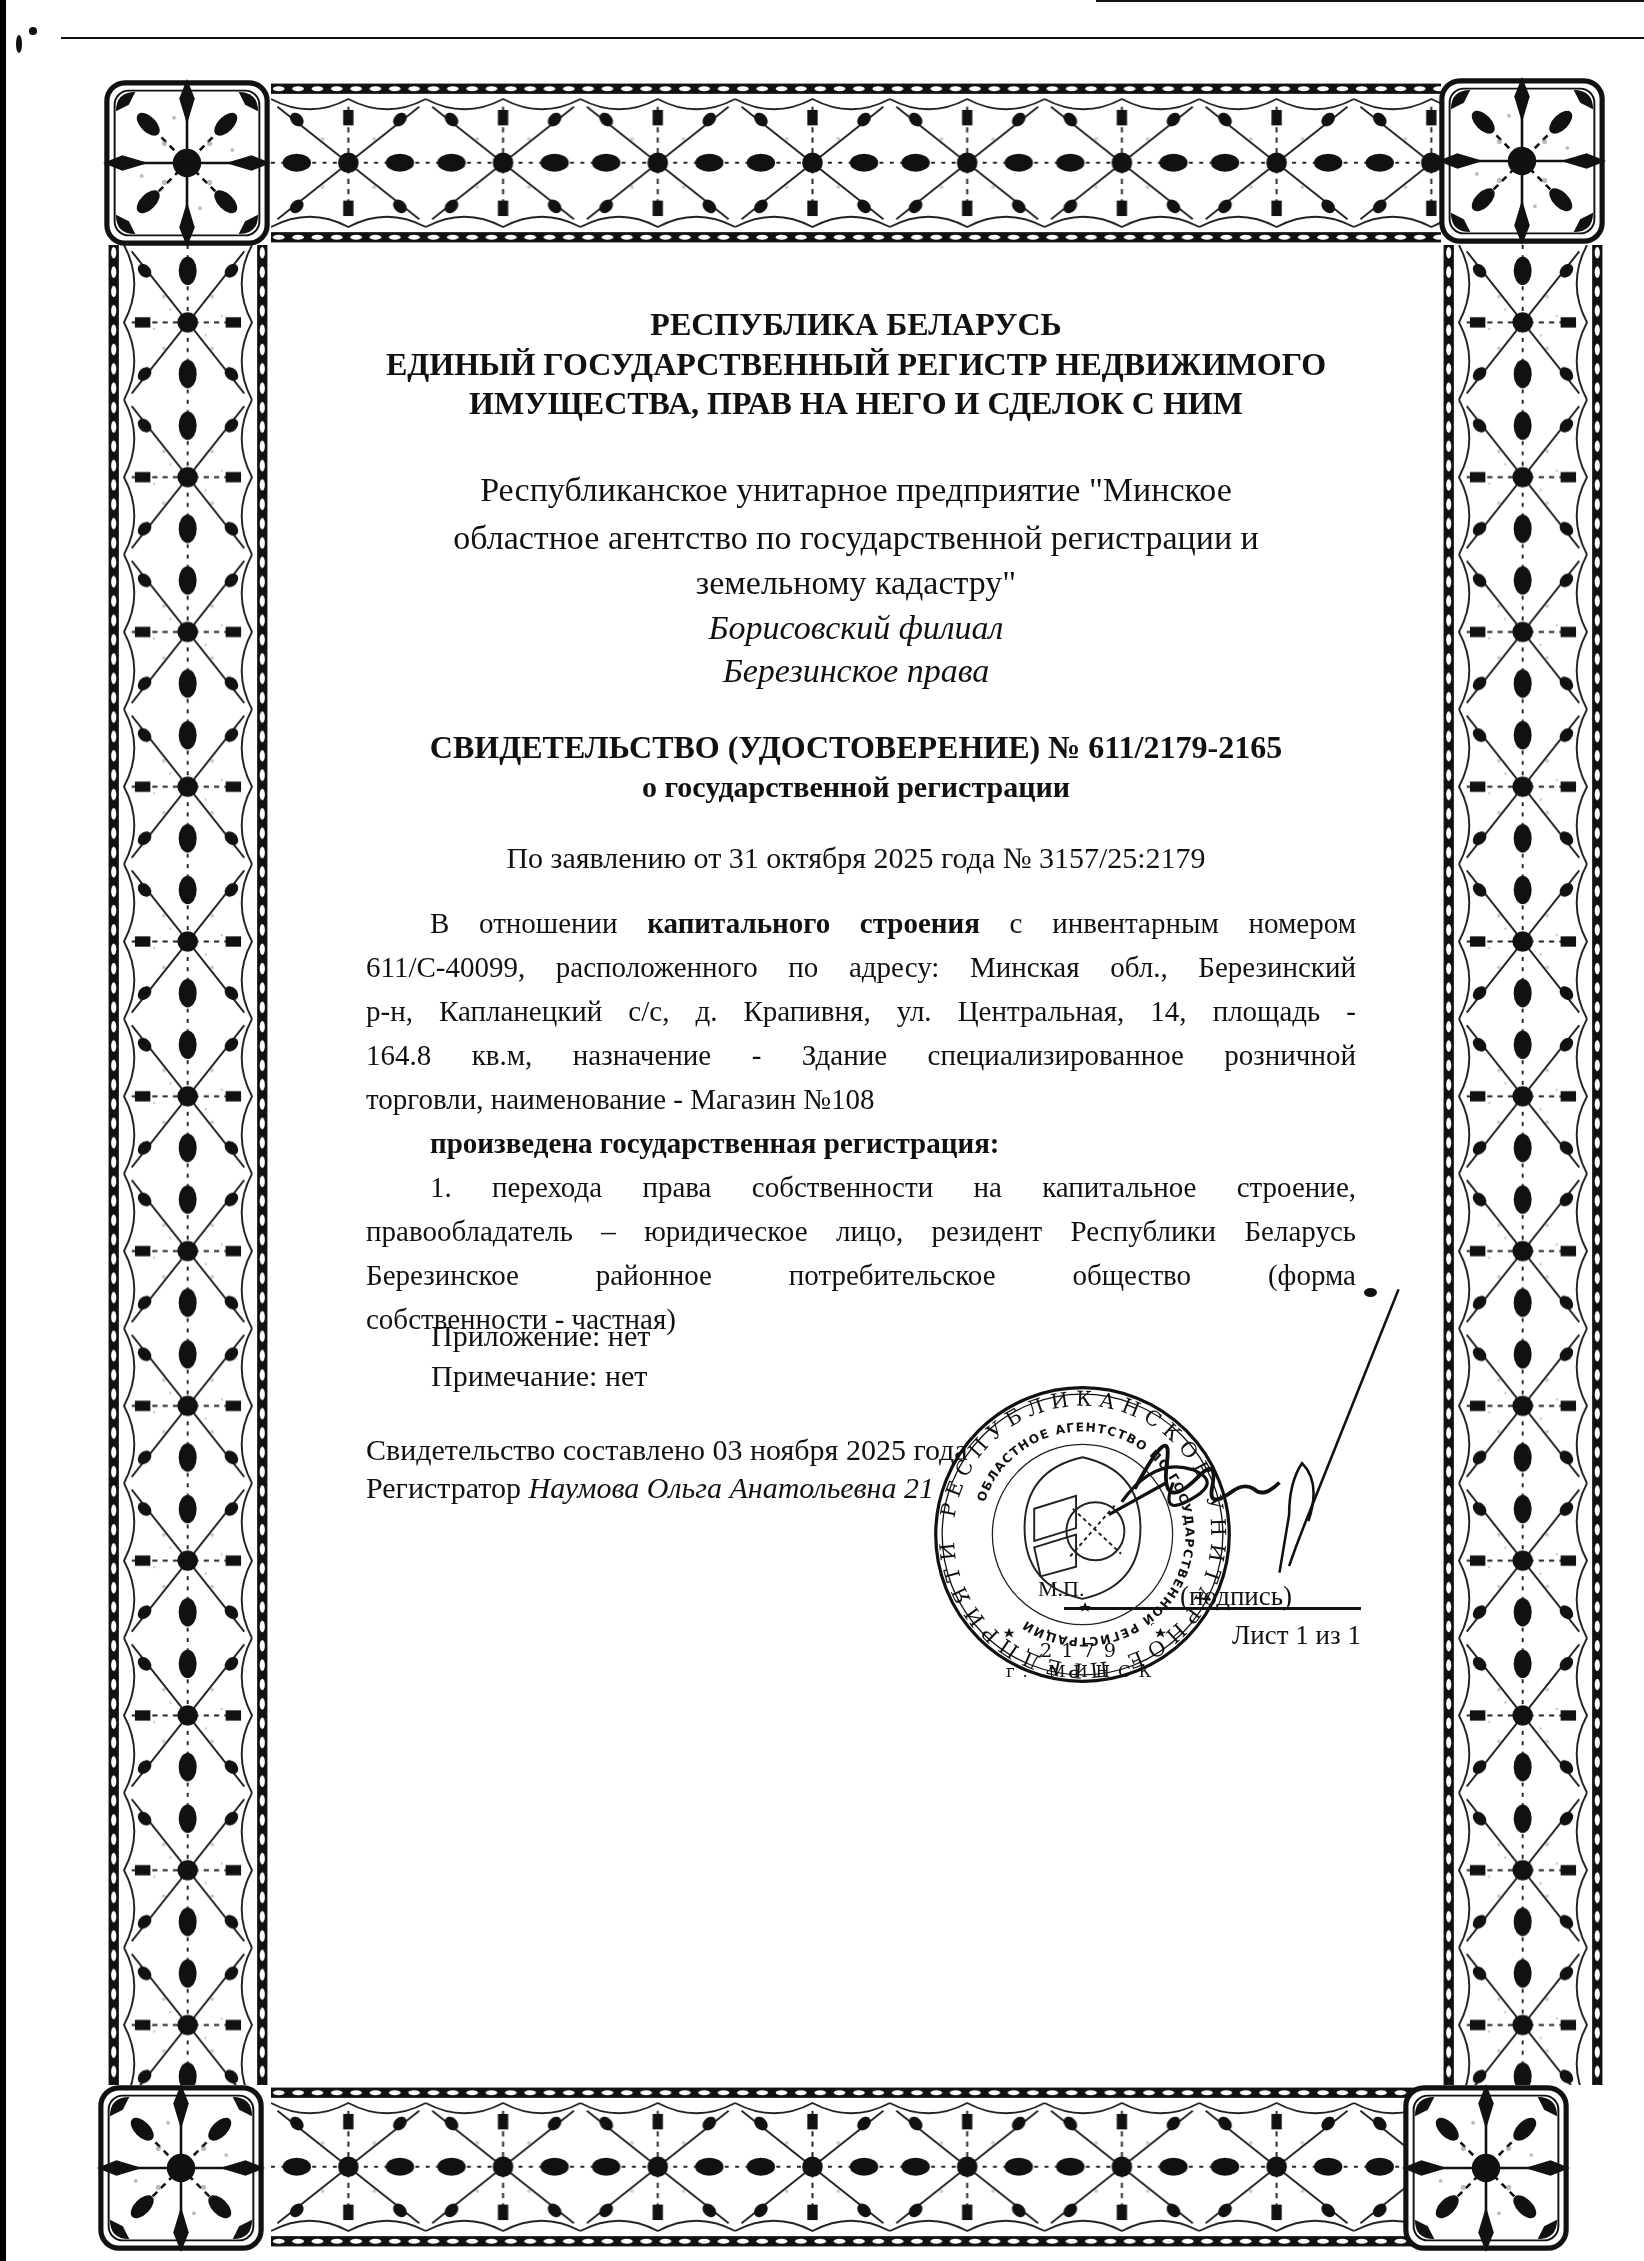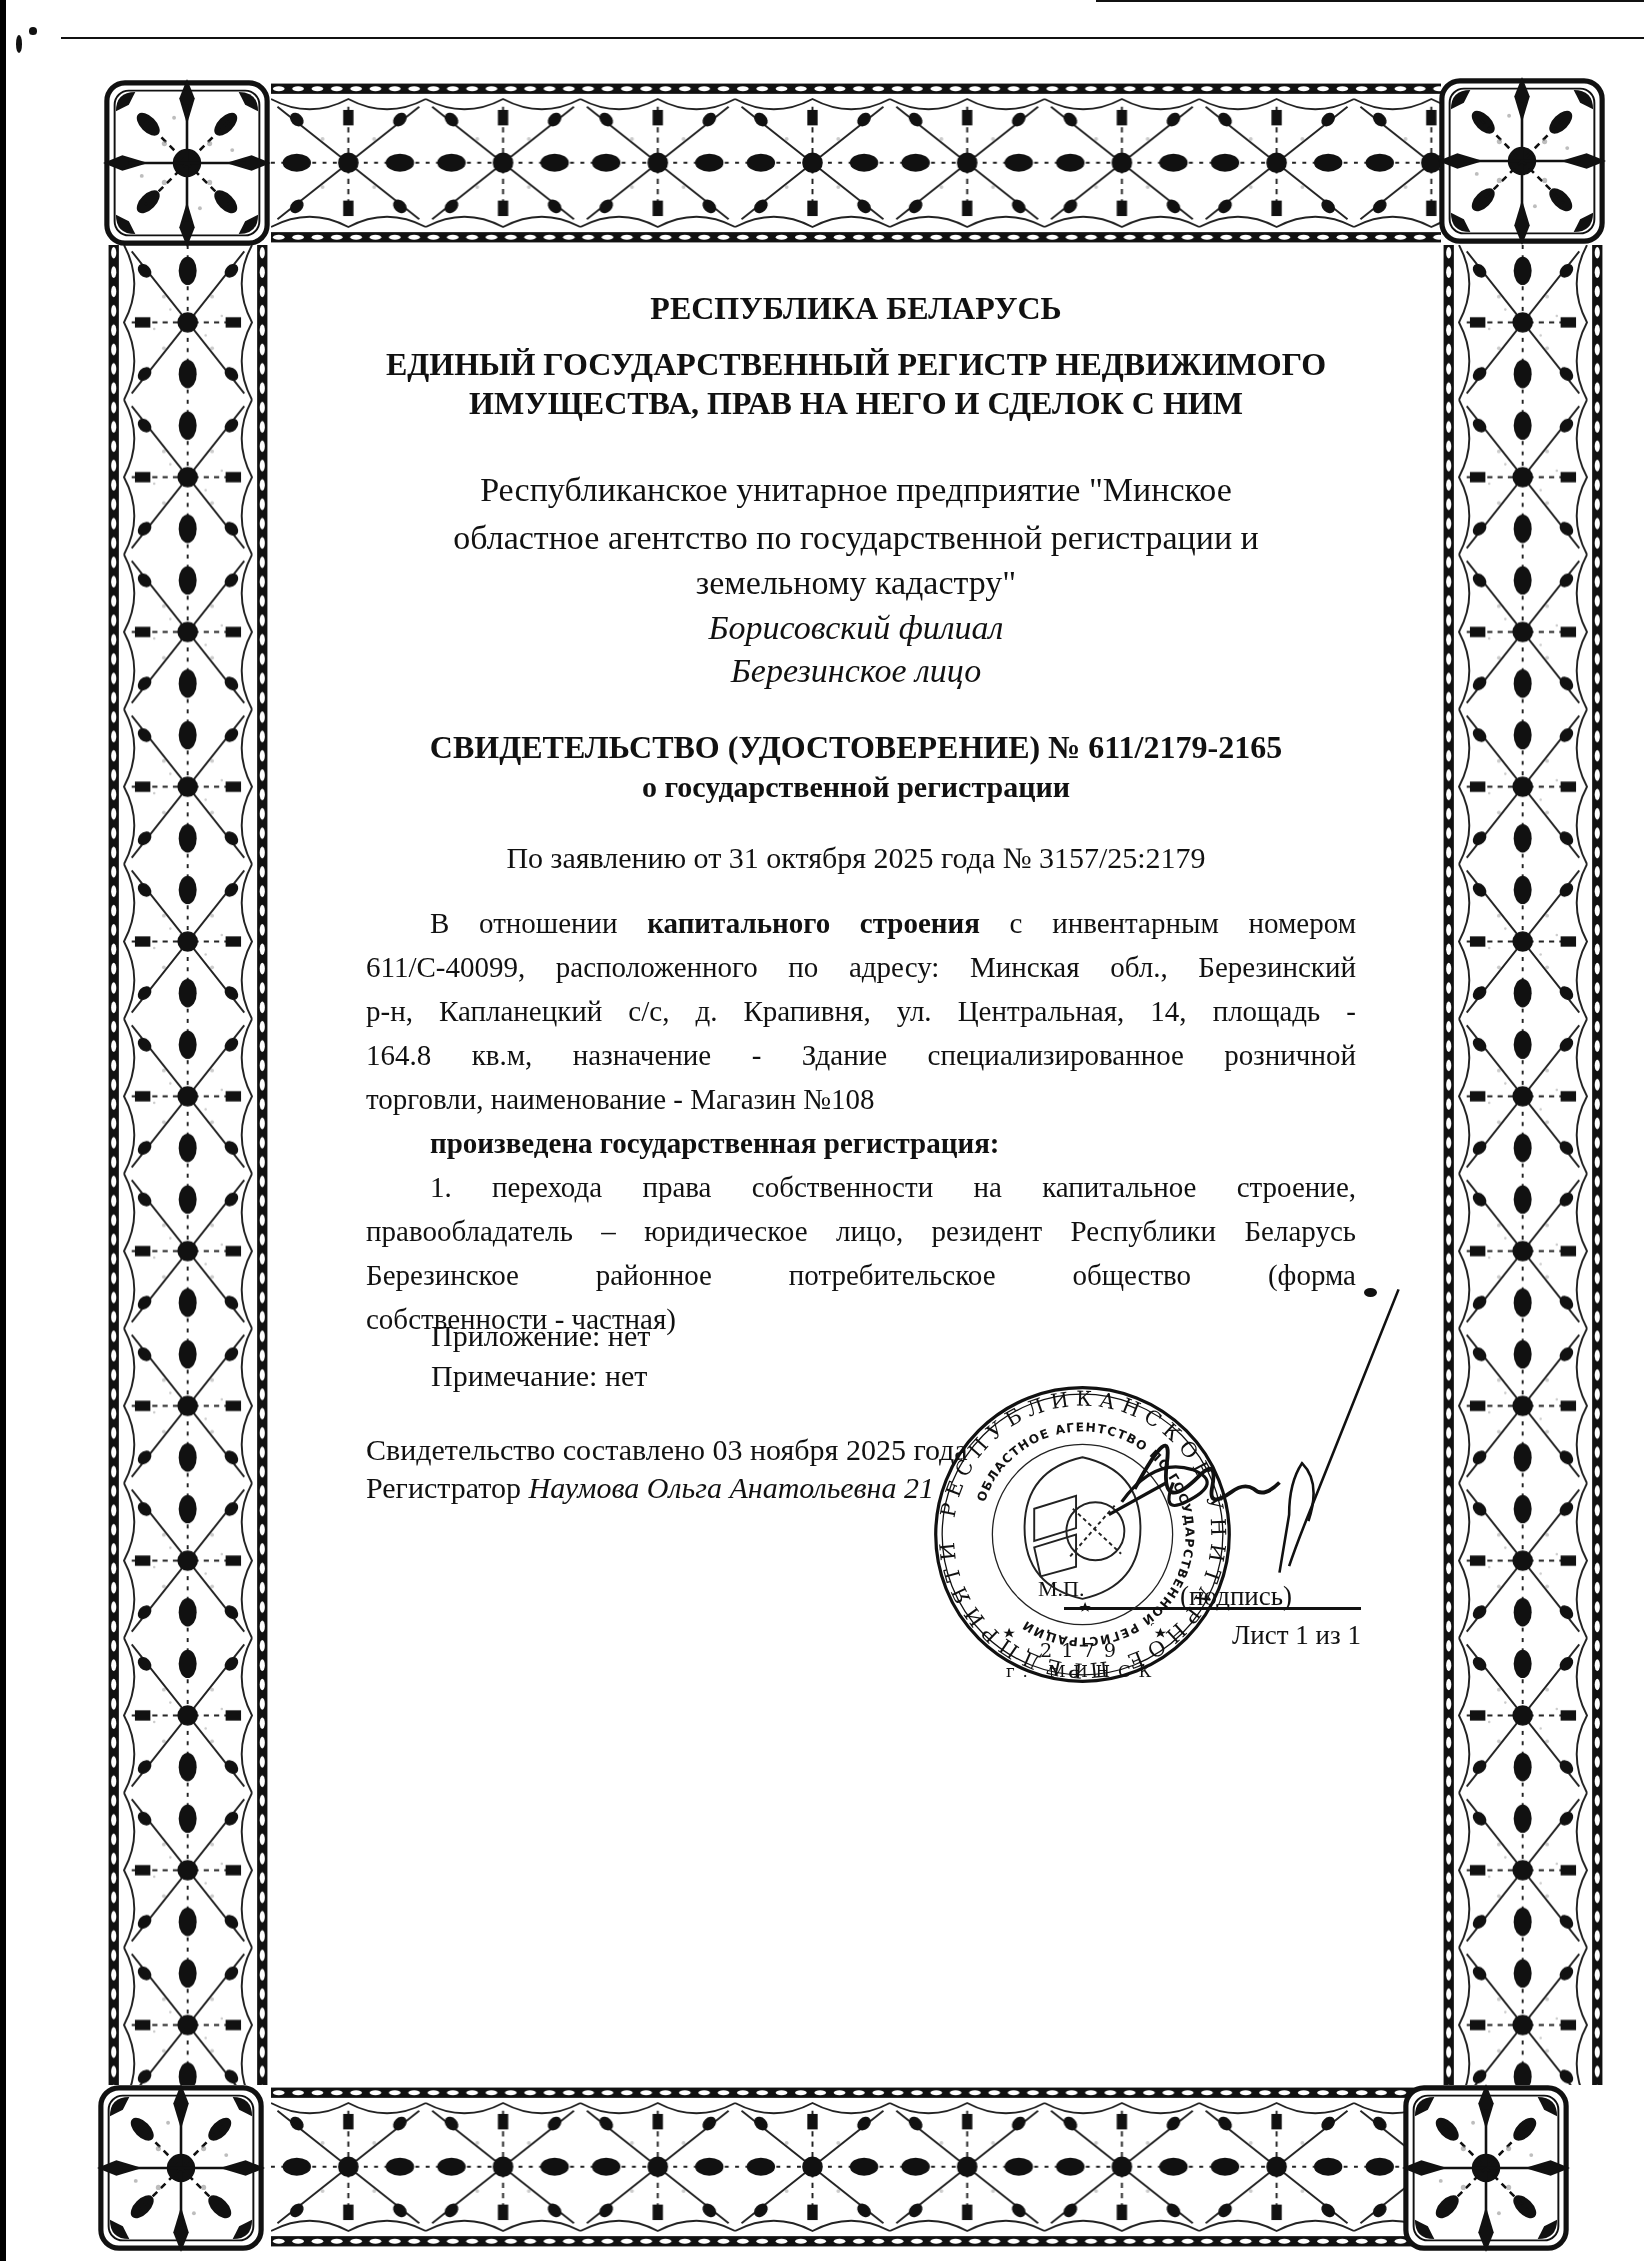--- a/index.html
+++ b/index.html
@@ -226,29 +226,29 @@
     </svg></div>
 <div class="corner corner-bl"><svg viewBox="0 0 260 260" width="168" height="168">
       <use href="#corner-sym"></use>
     </svg></div>
 <div class="corner corner-br"><svg viewBox="0 0 260 260" width="168" height="168">
       <use href="#corner-sym"></use>
     </svg></div>
 
 <div class="content">
 
-  <div class="c-line h-bold" style="top:45px;">РЕСПУБЛИКА БЕЛАРУСЬ</div>
+  <div class="c-line h-bold" style="top:61px;">РЕСПУБЛИКА БЕЛАРУСЬ</div>
   <div class="c-line h-bold" style="top:140px;">ИМУЩЕСТВА, ПРАВ НА НЕГО И СДЕЛОК С НИМ</div>
   <div class="c-line h-bold" style="top:101px;">ЕДИНЫЙ ГОСУДАРСТВЕННЫЙ РЕГИСТР НЕДВИЖИМОГО</div>
 
   <div class="c-line org" style="top:226px;">Республиканское унитарное предприятие "Минское</div>
   <div class="c-line org" style="top:274px;">областное агентство по государственной регистрации и</div>
   <div class="c-line org" style="top:319px;">земельному кадастру"</div>
   <div class="c-line org-it" style="top:364px;">Борисовский филиал</div>
-  <div class="c-line org-it" style="top:407px;">Березинское лицо</div>
+  <div class="c-line org-it" style="top:407px;">Березинское права</div>
 
   <div class="c-line cert-title" style="top:484px;">СВИДЕТЕЛЬСТВО (УДОСТОВЕРЕНИЕ) № 611/2179-2165</div>
   <div class="c-line cert-sub" style="top:525px;">о государственной регистрации</div>
   <div class="c-line app-line" style="top:596px;">По заявлению от 31 октября 2025 года № 3157/25:2179</div>
 
   <div class="para" style="top:656px;">
     <span class="line indent"><span>В отношении </span><span class="b">капитального строения</span><span> с инвентарным номером</span></span>
     <span class="line">611/С-40099, расположенного по адресу: Минская обл., Березинский</span>
     <span class="line">р-н, Капланецкий с/с, д. Крапивня, ул. Центральная, 14, площадь -</span>
     <span class="line">164.8 кв.м, назначение - Здание специализированное розничной</span>

